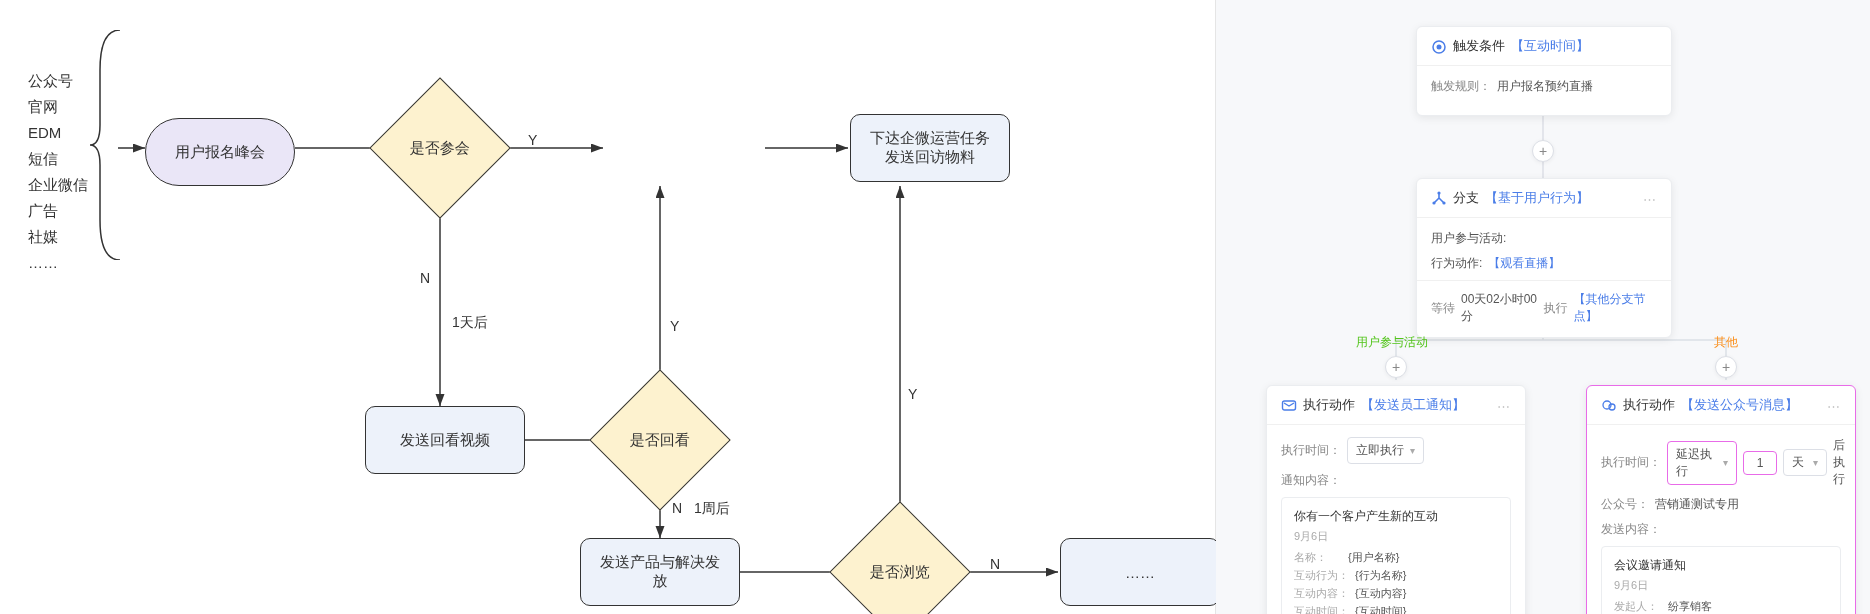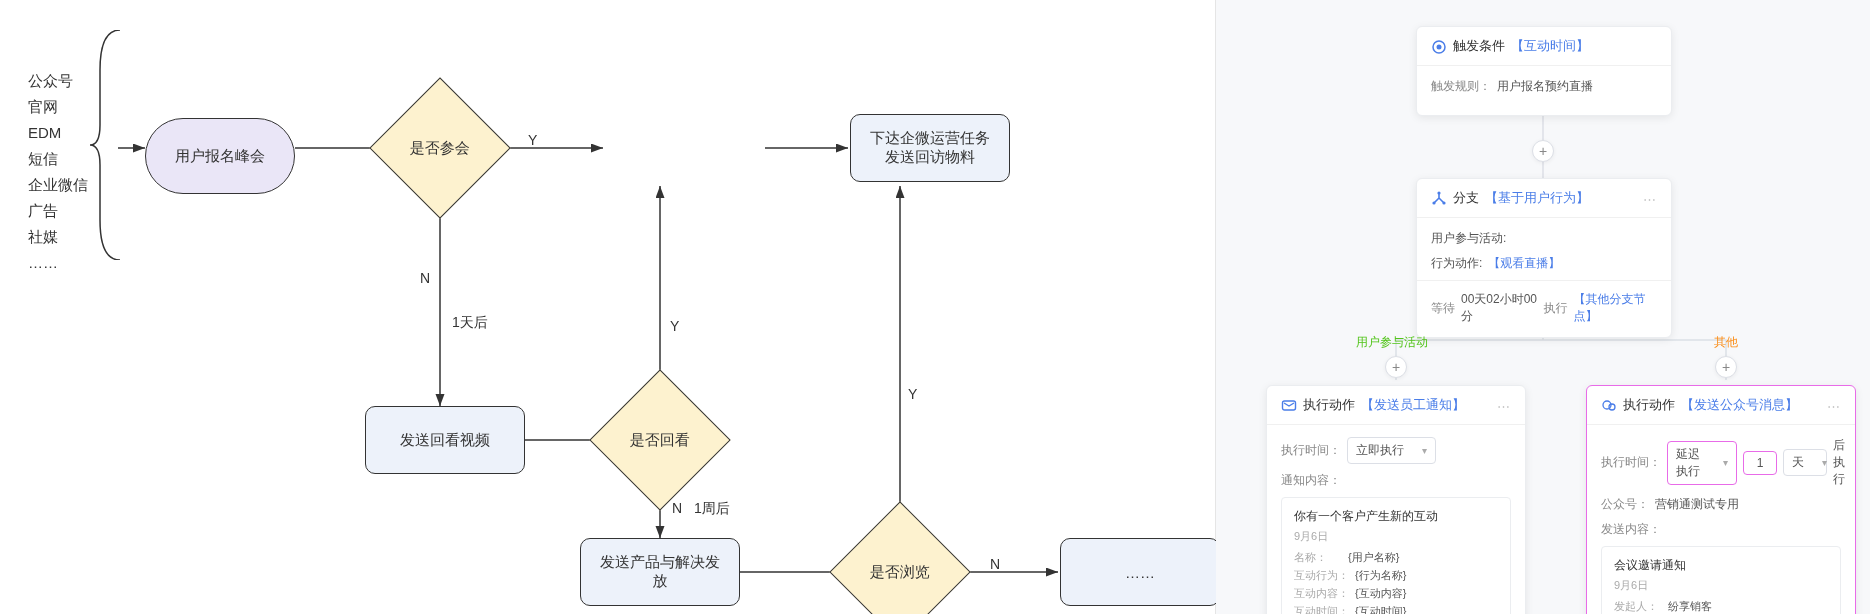--- a/index.html
+++ b/index.html
@@ -50,21 +50,21 @@
     justify-content: center;
     text-align: center;
     font-size: 15px;
     padding: 10px 16px;
   }
   .node-oval {
     border-radius: 9999px;
     background: #eae6f7;
     border: 1.5px solid #333;
     width: 150px;
-    height: 76px;
+    height: 68px;
   }
   .node-rect {
     border-radius: 10px;
     background: #edf2fa;
     border: 1.5px solid #333;
     width: 160px;
     height: 68px;
   }
   .node-diamond {
     width: 100px;
@@ -135,21 +135,21 @@
     color: #888;
     flex-shrink: 0;
   }
   .tag-blue { color: #4a7de8; }
   .select-box {
     border: 1px solid #dcdfe6;
     border-radius: 4px;
     padding: 4px 8px;
     display: inline-flex;
     align-items: center;
-    gap: 18px;
+    gap: 6px;
     background: #fff;
     font-size: 12px;
     min-width: 70px;
     justify-content: space-between;
   }
   .select-box.pink { border-color: #e86be8; }
   .chev-down {
     font-size: 10px;
     color: #aaa;
   }

